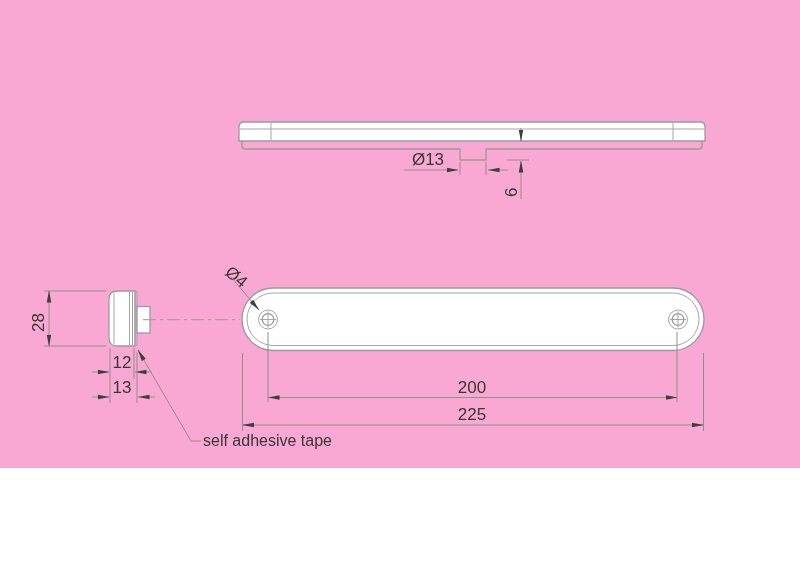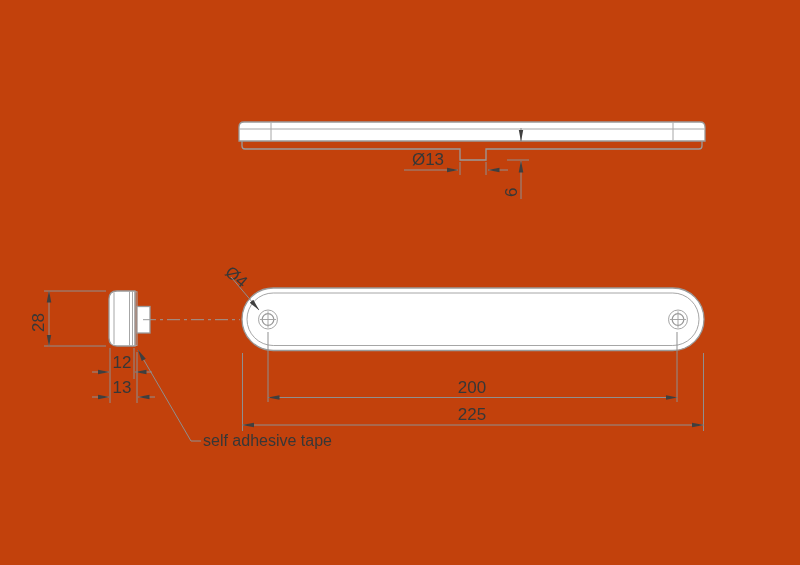--- a/index.html
+++ b/index.html
@@ -1,16 +1,16 @@
 <!DOCTYPE html>
 <html><head>
 <meta charset="utf-8">
 <style>
   html,body{margin:0;padding:0;background:#ffffff;}
-  .stage{position:relative;width:800px;height:565px;background:#c2410c;overflow:hidden;}
+  .stage{position:relative;width:800px;height:468px;background:#f9a8d4;overflow:hidden;}
   svg{position:absolute;left:0;top:0;}
   .obj{stroke:#9a9a9a;stroke-width:1.3;fill:none;stroke-linecap:butt;}
   .objw{stroke:#9a9a9a;stroke-width:1.3;fill:#ffffff;}
   .thin{stroke:#a6a6a6;stroke-width:1;fill:none;}
   .dim{stroke:#8f8f8f;stroke-width:1;fill:none;}
   .cl{stroke:#9a9a9a;stroke-width:1;fill:none;stroke-dasharray:13 4 3 4;}
   text{fill:#373737;font-family:"Liberation Sans","DejaVu Sans",sans-serif;font-size:17px;}
   text.lbl{font-size:16px;}
 </style>
 </head>

